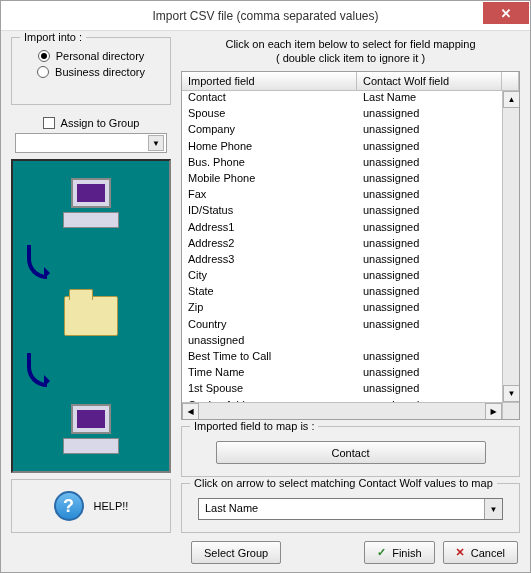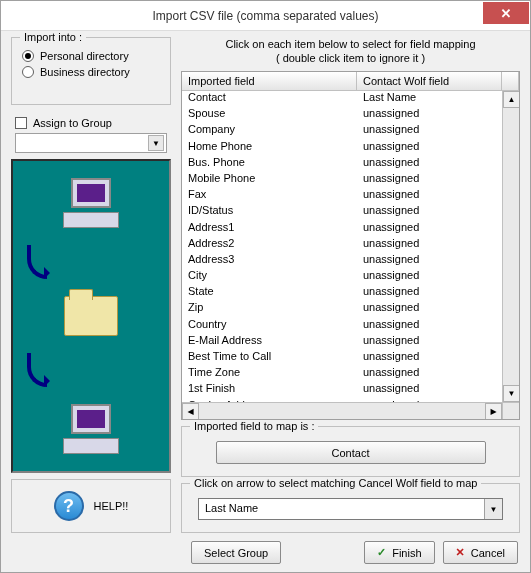--- a/index.html
+++ b/index.html
@@ -44,20 +44,21 @@
   }
   .groupbox-title {
     position:absolute; top:-7px; left:8px;
     background:#f0f0f0; padding:0 4px;
     font-size:11px; color:#000;
   }
   .radio-row, .check-row {
     display:flex; align-items:center; gap:6px;
     margin: 4px 0;
     cursor:pointer;
+    justify-content:center;
   }
   .radio-row .radio, .check-row .check {
     width:12px;height:12px;border:1px solid #606060;background:#fff;
     display:inline-flex;align-items:center;justify-content:center;
   }
   .radio { border-radius:50%; }
   .radio.selected::after{content:'';width:6px;height:6px;border-radius:50%;background:#000;display:block;}
 
   .combo {
     width:100%; height:20px;
@@ -254,33 +255,32 @@
                 </div>
                 <div class="row">
                   <div class="c col-a">Zip</div>
                   <div class="c col-b">unassigned</div>
                 </div>
                 <div class="row">
                   <div class="c col-a">Country</div>
                   <div class="c col-b">unassigned</div>
                 </div>
                 <div class="row">
-                  <div class="c col-a">E-Mail Address</div>
                   <div class="c col-b">unassigned</div>
                 </div>
                 <div class="row">
                   <div class="c col-a">Best Time to Call</div>
                   <div class="c col-b">unassigned</div>
                 </div>
                 <div class="row">
-                  <div class="c col-a">Time Zone</div>
-                  <div class="c col-b">unassigned</div>
-                </div>
-                <div class="row">
-                  <div class="c col-a">1st Finish</div>
+                  <div class="c col-a">Time Name</div>
+                  <div class="c col-b">unassigned</div>
+                </div>
+                <div class="row">
+                  <div class="c col-a">1st Spouse</div>
                   <div class="c col-b">unassigned</div>
                 </div>
                 <div class="row">
                   <div class="c col-a">Co_Inv Address</div>
                   <div class="c col-b">unassigned</div>
                 </div>
               </div>
             <div class="vscroll">
               <div class="sbtn">▲</div>
               <div style="flex:1"></div>
@@ -296,21 +296,21 @@
         </div>
 
         <div class="groupbox" style="padding:14px 20px 12px 20px;">
           <div class="groupbox-title">Imported field to map is :</div>
           <div class="btn btn-wide" style="margin:0 auto;display:flex;">
             <span>Contact</span>
           </div>
         </div>
 
         <div class="groupbox" style="padding:14px 16px 12px 16px;">
-          <div class="groupbox-title">Click on arrow to select matching Cancel Wolf field to map</div>
+          <div class="groupbox-title">Click on arrow to select matching Contact Wolf values to map</div>
           <div class="combo-field">
             <div class="val">Last Name</div>
             <div class="dd">▼</div>
           </div>
         </div>
       </div>
     </div>
 
     <div class="bottombar">
       <div style="width:170px"></div>

